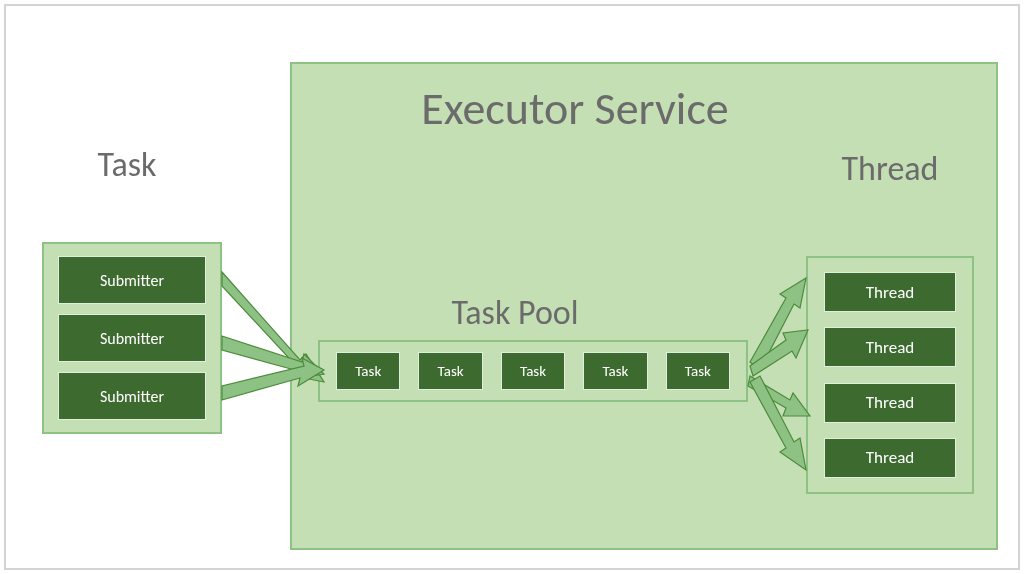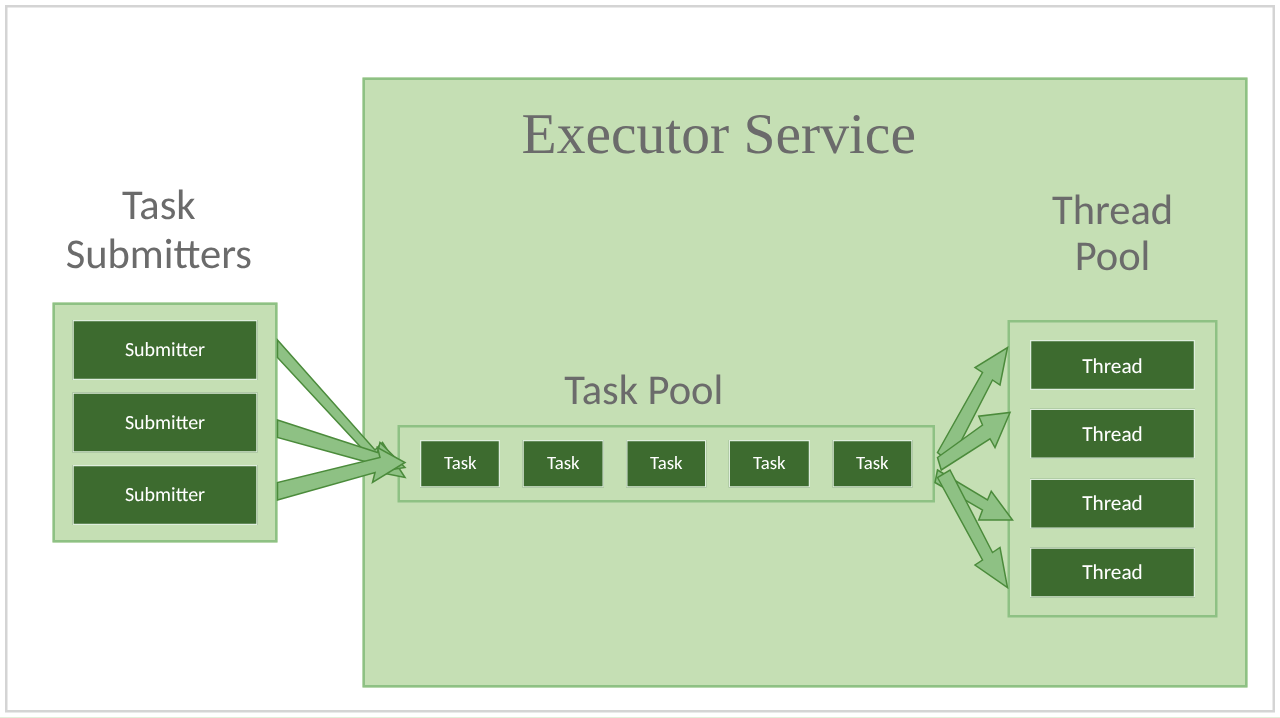--- a/index.html
+++ b/index.html
@@ -10,21 +10,21 @@
       background: #ffffff;
       position: relative;
       overflow: hidden;
     }
     .heading {
       color: #6b6b6b;
       position: absolute;
       text-align: center;
     }
     .title-submitters { font-size: 34px; line-height: 1.15; left: 12px; top: 145px; width: 230px; }
-    .title-executor   { font-size: 46px; left: 315px; top: 80px; width: 520px; font-family: Liberation Serif, serif; }
+    .title-executor   { font-size: 46px; left: 315px; top: 80px; width: 520px; }
     .title-queue      { font-size: 34px; left: 385px; top: 292px; width: 260px; }
     .title-pool       { font-size: 34px; line-height: 1.1; left: 810px; top: 150px; width: 160px; }
 
     
     .lightbox {
       position: absolute;
       background: #c5dfb4;
       border: 2px solid #8ec184;
     }
     .exec-box      { left: 290px; top: 62px;  width: 708px; height: 488px; }
@@ -62,21 +62,20 @@
       border:2px solid #d4d4d4;
     }
   </style>
 </head>
 <body>
 
 <div class="canvas-border"></div>
 
 <div class="heading title-submitters">
   <span>Task</span><br>
-  <span>Submitters</span>
 </div>
 
 <div class="lightbox exec-box"></div>
 <div class="heading title-executor">
   <span>Executor Service</span>
 </div>
 
 <div class="lightbox submit-box">
   <div class="darkbox submitter-item">
       <span>Submitter</span>
@@ -105,21 +104,20 @@
   <div class="darkbox task-item">
       <span>Task</span>
     </div>
   <div class="darkbox task-item">
       <span>Task</span>
     </div>
 </div>
 
 <div class="heading title-pool">
   <span>Thread</span><br>
-  <span>Pool</span>
 </div>
 <div class="lightbox pool-box">
   <div class="darkbox thread-item">
       <span>Thread</span>
     </div>
   <div class="darkbox thread-item">
       <span>Thread</span>
     </div>
   <div class="darkbox thread-item">
       <span>Thread</span>

